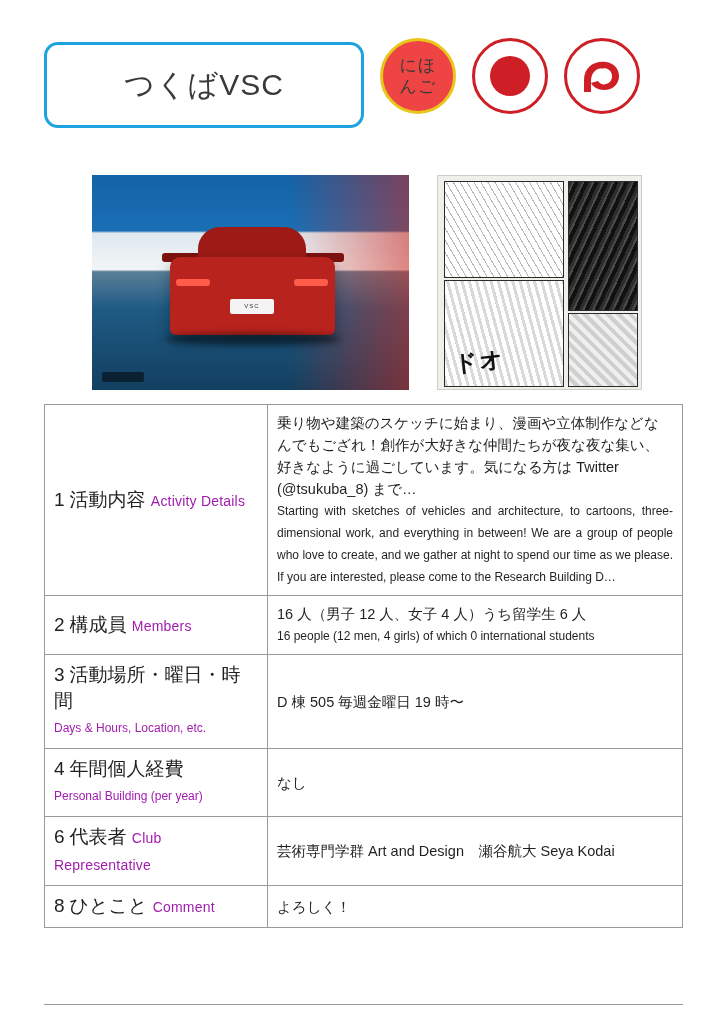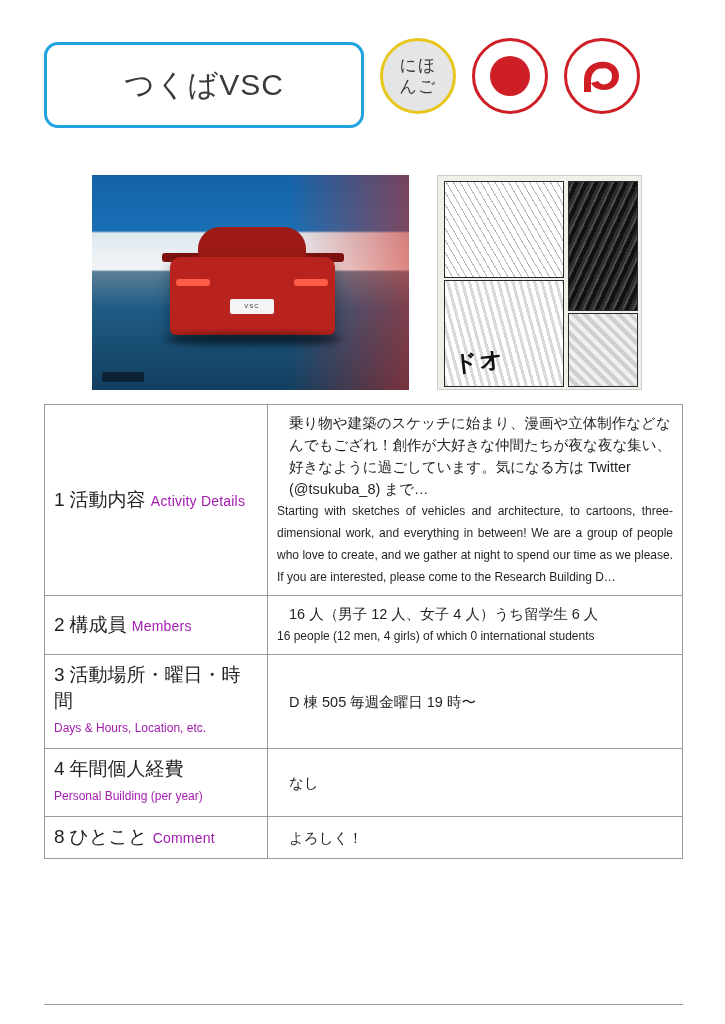--- a/index.html
+++ b/index.html
@@ -48,21 +48,21 @@
     position: absolute;
     top: 0;
     width: 76px;
     height: 76px;
     border-radius: 50%;
     box-sizing: border-box;
   }
   .badge-nihongo {
     left: 336px;
     border: 3px solid #e8c71d;
-    background: #e5e5e5;
+    background: #ef4444;
     display: flex;
     align-items: center;
     justify-content: center;
   }
   .badge-nihongo .lines {
     text-align: center;
     font-size: 17px;
     line-height: 21px;
     color: #3a3a3a;
     letter-spacing: 1px;
@@ -274,21 +274,20 @@
     margin-top: 1px;
   }
   td.value {
     font-size: 14.5px;
     line-height: 22px;
     color: #231f20;
   }
   .ja-line {
     font-size: 14.5px;
     line-height: 22px;
-    margin-left: 12px;
   }
   .en-line {
     font-size: 12px;
     line-height: 22px;
     text-align: justify;
   }
   .kv {
     display: flex;
     gap: 26px;
   }
@@ -403,20 +402,29 @@
       <td class="label">
         <span class="num">4</span><span>年間個人経費</span>
         <span class="en-block">Personal Building (per year)</span>
       </td>
       <td class="value">
         <div class="ja-line">なし</div>
       </td>
     </tr>
 
 
+    <tr>
+      <td class="label">
+        <span class="num">6</span><span>代表者</span>
+        <span class="en">Club Representative</span>
+      </td>
+      <td class="value">
+        <div class="ja-line">芸術専門学群 Art and Design　瀬谷航大 Seya Kodai</div>
+      </td>
+    </tr>
 
 
     <tr>
       <td class="label">
         <span class="num">8</span><span>ひとこと</span>
         <span class="en">Comment</span>
       </td>
       <td class="value">
         <div class="ja-line">よろしく！</div>
       </td>

